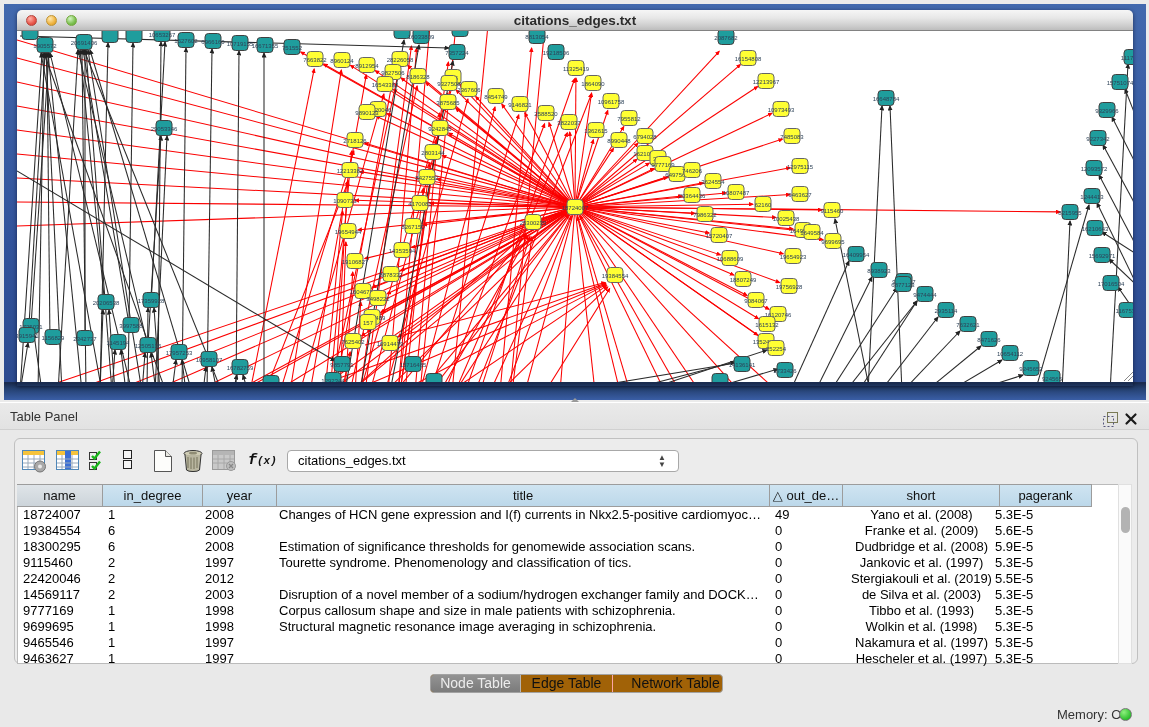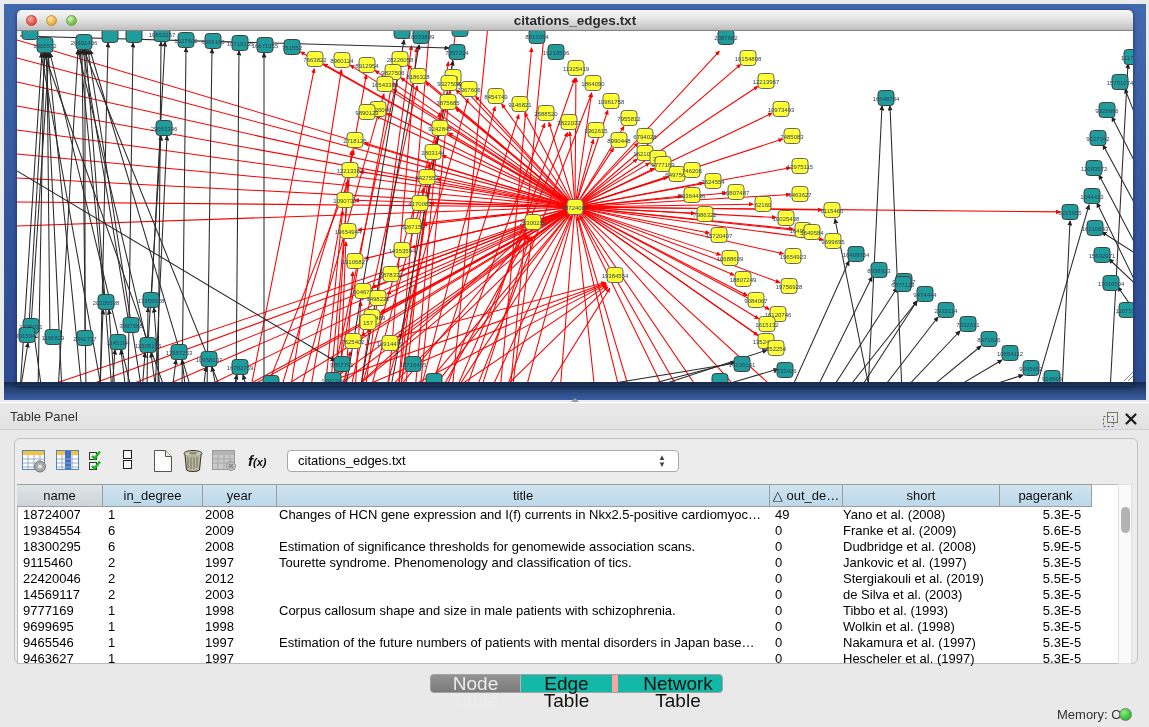--- a/index.html
+++ b/index.html
@@ -14,24 +14,24 @@
 #graph .ny{fill:#ffff33;stroke:#666;stroke-width:1}
 #graph .lb{font-size:6px;fill:#2e4358;text-anchor:middle;font-family:"Liberation Sans",sans-serif}
 #tpbar{position:absolute;left:0;top:402px;width:1149px;height:28px;background:linear-gradient(#eaeaea,#e2e2e2);border-top:1px solid #fff;border-bottom:1px solid #d0d0d0}
 #tpbar .t{position:absolute;left:10px;top:6px;font-size:13px;color:#333}
 #panel{position:absolute;left:0;top:430px;width:1149px;height:297px;background:#e9e9e9}
 #box{position:absolute;left:14px;top:8px;width:1124px;height:226px;background:#ececec;border:1px solid #c0c0c0;border-radius:6px}
 .hd{position:absolute;top:484px;height:23px;background:linear-gradient(#cfe4f1,#bcd8ea);border:1px solid #9c9c9c;border-left:none;font-size:13px;color:#111;text-align:center;line-height:22px;overflow:hidden}
 .tr{position:absolute;left:17px;width:1090px;height:16px;font-size:13px;color:#000;white-space:nowrap}
 .tr span{position:absolute;top:0;overflow:hidden;line-height:16px}
 .c1{left:6px;width:80px}.c2{left:91px;width:95px}.c3{left:188px;width:70px}.c4{left:262px;width:488px}
-.c5{left:758px;width:68px}.c6{left:826px;width:157px;text-align:left}.c7{left:1003px;width:84px;text-align:center}
+.c5{left:758px;width:68px}.c6{left:826px;width:157px;text-align:center}.c7{left:978px;width:84px;text-align:left}
 #vsb{position:absolute;left:1118px;top:484px;width:14px;height:180px;background:#fafafa;border:1px solid #e0e0e0}
 #vsb .th{position:absolute;left:2px;top:22px;width:9px;height:26px;background:#b3b3b3;border-radius:5px}
-#tabs{position:absolute;left:430px;top:674px;width:293px;height:19px;border:1px solid #a2a2a2;border-radius:4px;background:#14b8a6;font-size:19px}
+#tabs{position:absolute;left:430px;top:674px;width:293px;height:19px;border:1px solid #a2a2a2;border-radius:4px;background:#a16207;font-size:14px}
 #tabs .sg{position:absolute;top:0;height:17px;line-height:17px;text-align:center;color:#111}
 #mem{position:absolute;left:1057px;top:707px;font-size:13px;color:#333}
 #memdot{position:absolute;left:1119px;top:708px;width:13px;height:13px;border-radius:50%;background:radial-gradient(circle at 35% 30%,#8ef07e,#2ebf2e 70%,#1d9a1d);border:1px solid #777}
 .icon{position:absolute;top:450px}
 #combo{position:absolute;left:287px;top:450px;width:392px;height:22px;background:#fff;border:1px solid #a8a8a8;border-radius:4px;font-size:13px;color:#000;line-height:20px;padding-left:10px}
 #combo .ar{position:absolute;right:12px;top:3px;font-size:8px;color:#444;line-height:7px;text-align:center}
 </style></head><body>
 <div id="desk"></div>
 <div style="position:absolute;left:4px;top:382px;width:1142px;height:18px;background:linear-gradient(#1a2c50 8%,#24406f 35%,#3a5ea6)"></div>
 <div style="position:absolute;left:570px;top:398px;width:0;height:0;border-left:5px solid transparent;border-right:5px solid transparent;border-bottom:5px solid #9a9a9a"></div>
@@ -612,21 +612,21 @@
 <path d="M6,7 v11 M9,7.5 v11.5 M12,7.5 v11.5 M15,7 v11" stroke="#8a876f" stroke-width="1.4"></path>
 <ellipse cx="11" cy="3.2" rx="4" ry="1.4" fill="#8f8c74"></ellipse>
 </svg>
 <svg class="icon" style="left:212px" width="25" height="22" viewBox="0 0 25 22">
 <rect x="0.5" y="0.5" width="22" height="19" fill="#c9c9c9" stroke="#9a9a9a"></rect>
     <rect x="1" y="1" width="21" height="4" fill="#b5b5b5"></rect>
 <path d="M1,9 h21 M1,13 h21 M6,5 v14 M12,5 v14 M18,5 v14" stroke="#a8a8a8" stroke-width="1" fill="none"></path>
 <circle cx="19" cy="16" r="4.5" fill="#bdbdbd" stroke="#999"></circle>
     <path d="M17,14 l4,4 m0,-4 l-4,4" stroke="#888" stroke-width="1.3"></path>
 </svg>
-<div class="icon" style="left:248px;top:452px;font-family:Liberation Sans, sans-serif;font-style:italic;font-weight:bold;font-size:15px;color:#111">f<span style="font-size:11px">(x)</span></div>
+<div class="icon" style="left:248px;top:452px;font-family:Liberation Mono, monospace;font-style:italic;font-weight:bold;font-size:15px;color:#111">f<span style="font-size:11px">(x)</span></div>
 <div id="combo">citations_edges.txt<div class="ar">▲<br>▼</div></div>
 <div style="position:absolute;left:17px;top:484px;width:1115px;height:180px;background:#fff;border:1px solid #bbb"></div>
 <div class="hd" style="left:17px;width:86px;background:linear-gradient(#dfe4e8,#ccd4da)">name</div>
 <div class="hd" style="left:103px;width:100px">in_degree</div>
 <div class="hd" style="left:203px;width:74px">year</div>
 <div class="hd" style="left:277px;width:493px">title</div>
 <div class="hd" style="left:770px;width:73px">△ out_de…</div>
 <div class="hd" style="left:843px;width:157px">short</div>
 <div class="hd" style="left:1000px;width:92px">pagerank</div>
 <div class="tr" style="top:507px">
@@ -669,59 +669,60 @@
     <span class="c2">2</span>
     <span class="c3">2012</span>
     <span class="c5">0</span>
     <span class="c6">Stergiakouli et al. (2019)</span>
     <span class="c7">5.5E-5</span>
   </div>
 <div class="tr" style="top:587px">
     <span class="c1">14569117</span>
     <span class="c2">2</span>
     <span class="c3">2003</span>
+    <span class="c4">Disruption of a novel member of a sodium/hydrogen exchanger family and DOCK…</span>
     <span class="c5">0</span>
     <span class="c6">de Silva et al. (2003)</span>
     <span class="c7">5.3E-5</span>
   </div>
 <div class="tr" style="top:603px">
     <span class="c1">9777169</span>
     <span class="c2">1</span>
     <span class="c3">1998</span>
     <span class="c4">Corpus callosum shape and size in male patients with schizophrenia.</span>
     <span class="c5">0</span>
     <span class="c6">Tibbo et al. (1993)</span>
     <span class="c7">5.3E-5</span>
   </div>
 <div class="tr" style="top:619px">
     <span class="c1">9699695</span>
     <span class="c2">1</span>
     <span class="c3">1998</span>
+    <span class="c4">Structural magnetic resonance image averaging in schizophrenia.</span>
     <span class="c5">0</span>
     <span class="c6">Wolkin et al. (1998)</span>
     <span class="c7">5.3E-5</span>
   </div>
 <div class="tr" style="top:635px">
     <span class="c1">9465546</span>
     <span class="c2">1</span>
     <span class="c3">1997</span>
-    <span class="c4">Estimation of the future numbers of patients with mental disorders in Japan base…</span>
     <span class="c5">0</span>
     <span class="c6">Nakamura et al. (1997)</span>
     <span class="c7">5.3E-5</span>
   </div>
 <div class="tr" style="top:651px">
     <span class="c1">9463627</span>
     <span class="c2">1</span>
     <span class="c3">1997</span>
     <span class="c5">0</span>
     <span class="c6">Hescheler et al. (1997)</span>
     <span class="c7">5.3E-5</span>
   </div>
 <div id="vsb">
     <div class="th"></div>
   </div>
 <div id="tabs">
   <div class="sg" style="left:0;width:89px;background:linear-gradient(#939393,#7b7b7b);color:#ececec;border-radius:3px 0 0 3px">Node Table</div>
   <div class="sg" style="left:89px;width:92px;border-left:1px solid #b5b5b5">Edge Table</div>
-  <div class="sg" style="left:181px;width:126px;border-left:6px solid #fca5a5">Network Table</div>
+  <div class="sg" style="left:181px;width:126px;border-left:1px solid #fca5a5">Network Table</div>
 </div>
 <div id="mem">Memory: OK</div>
 <div id="memdot"></div>
 </body></html>

